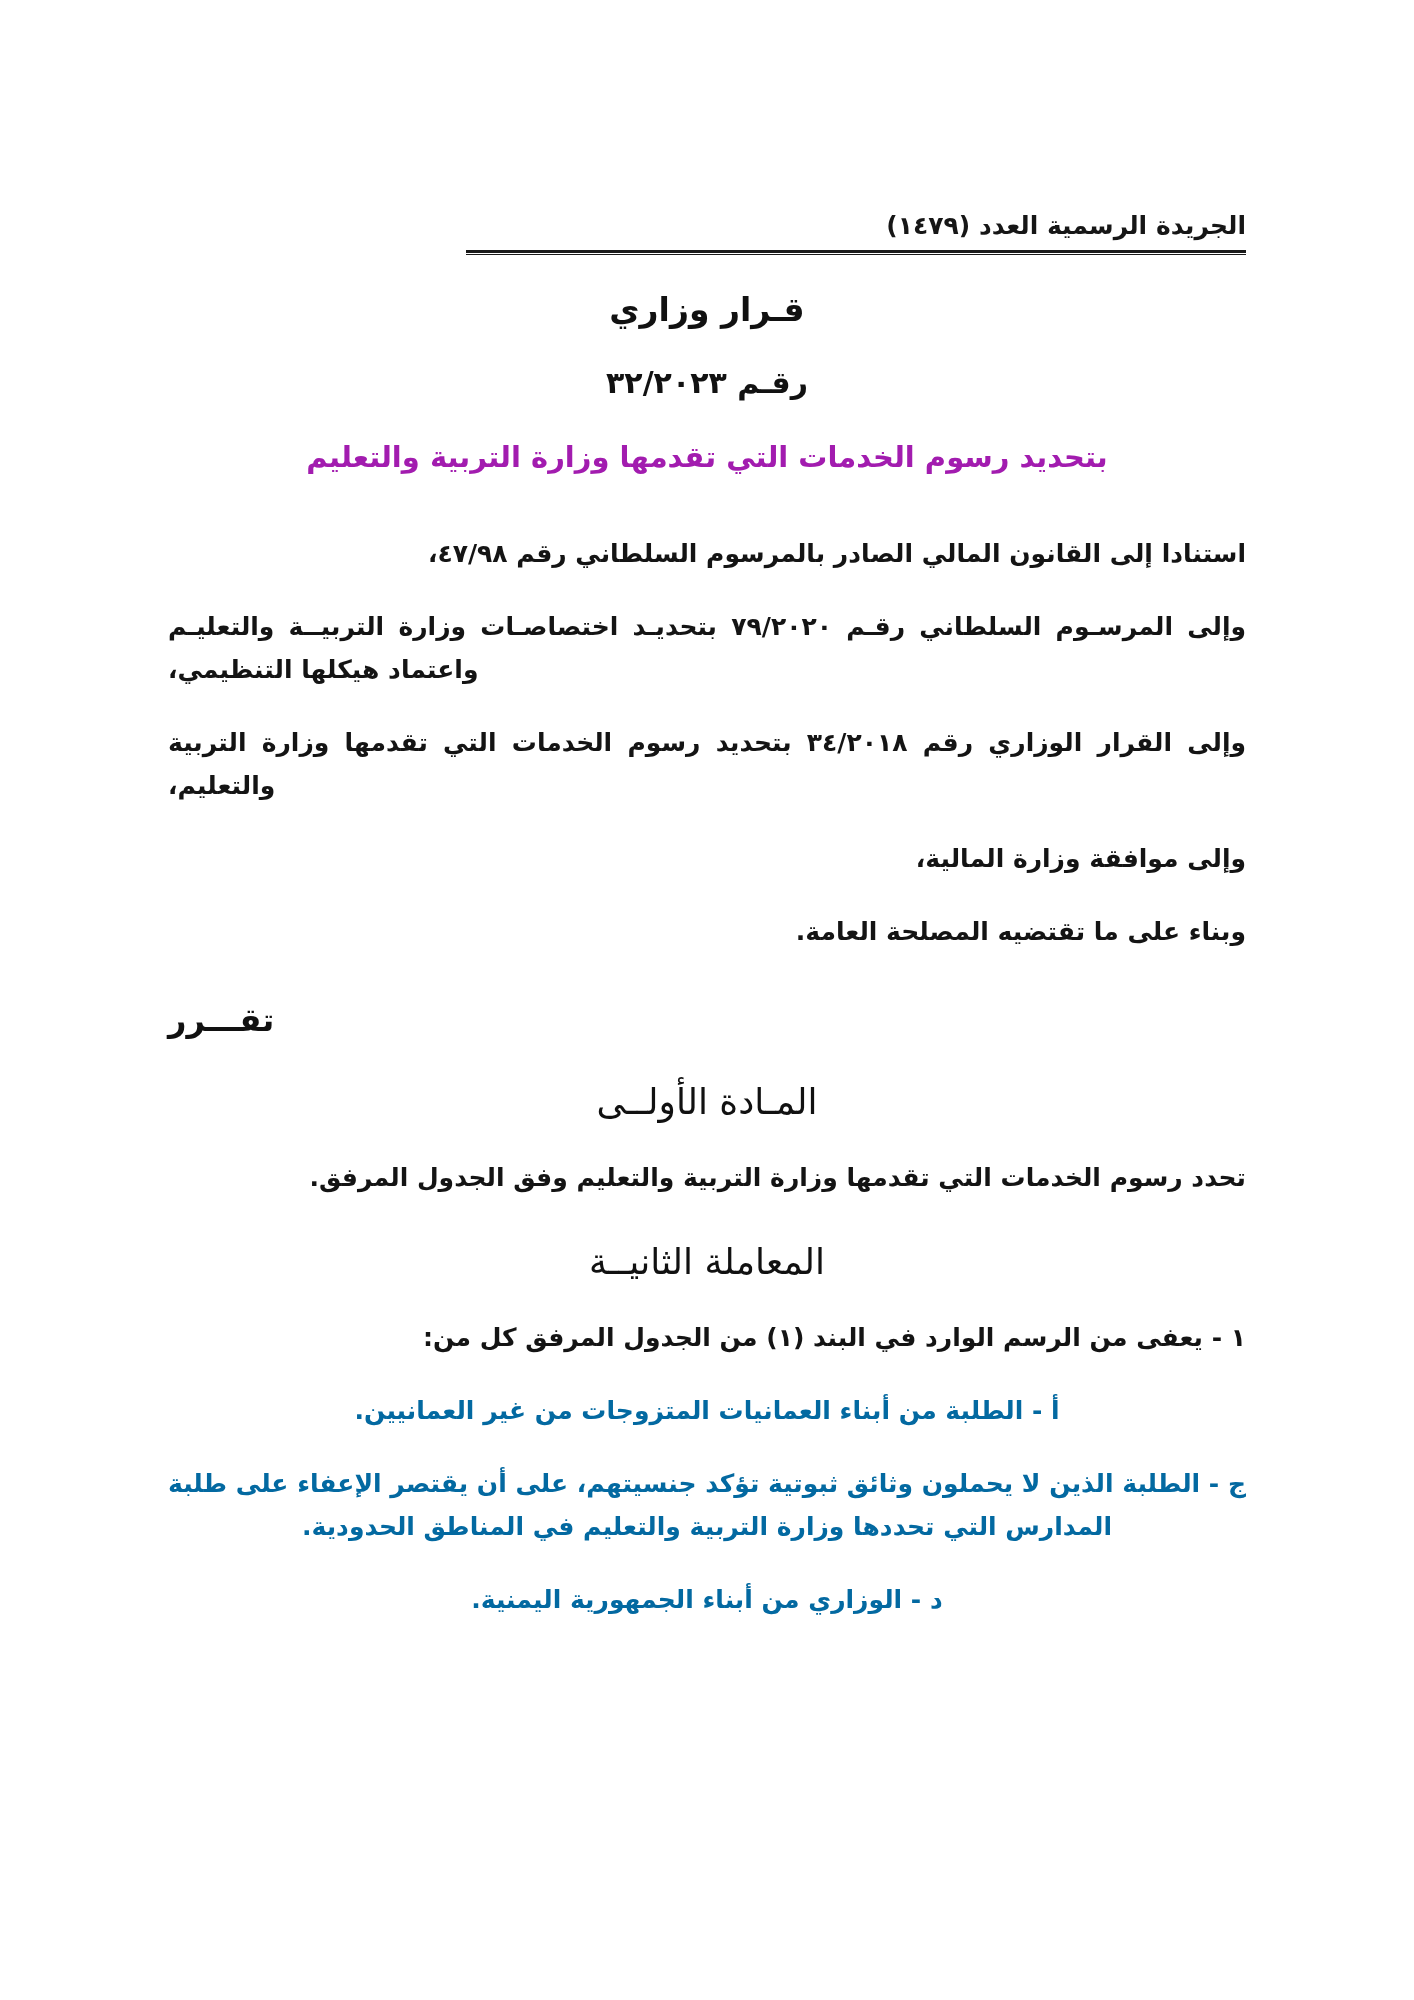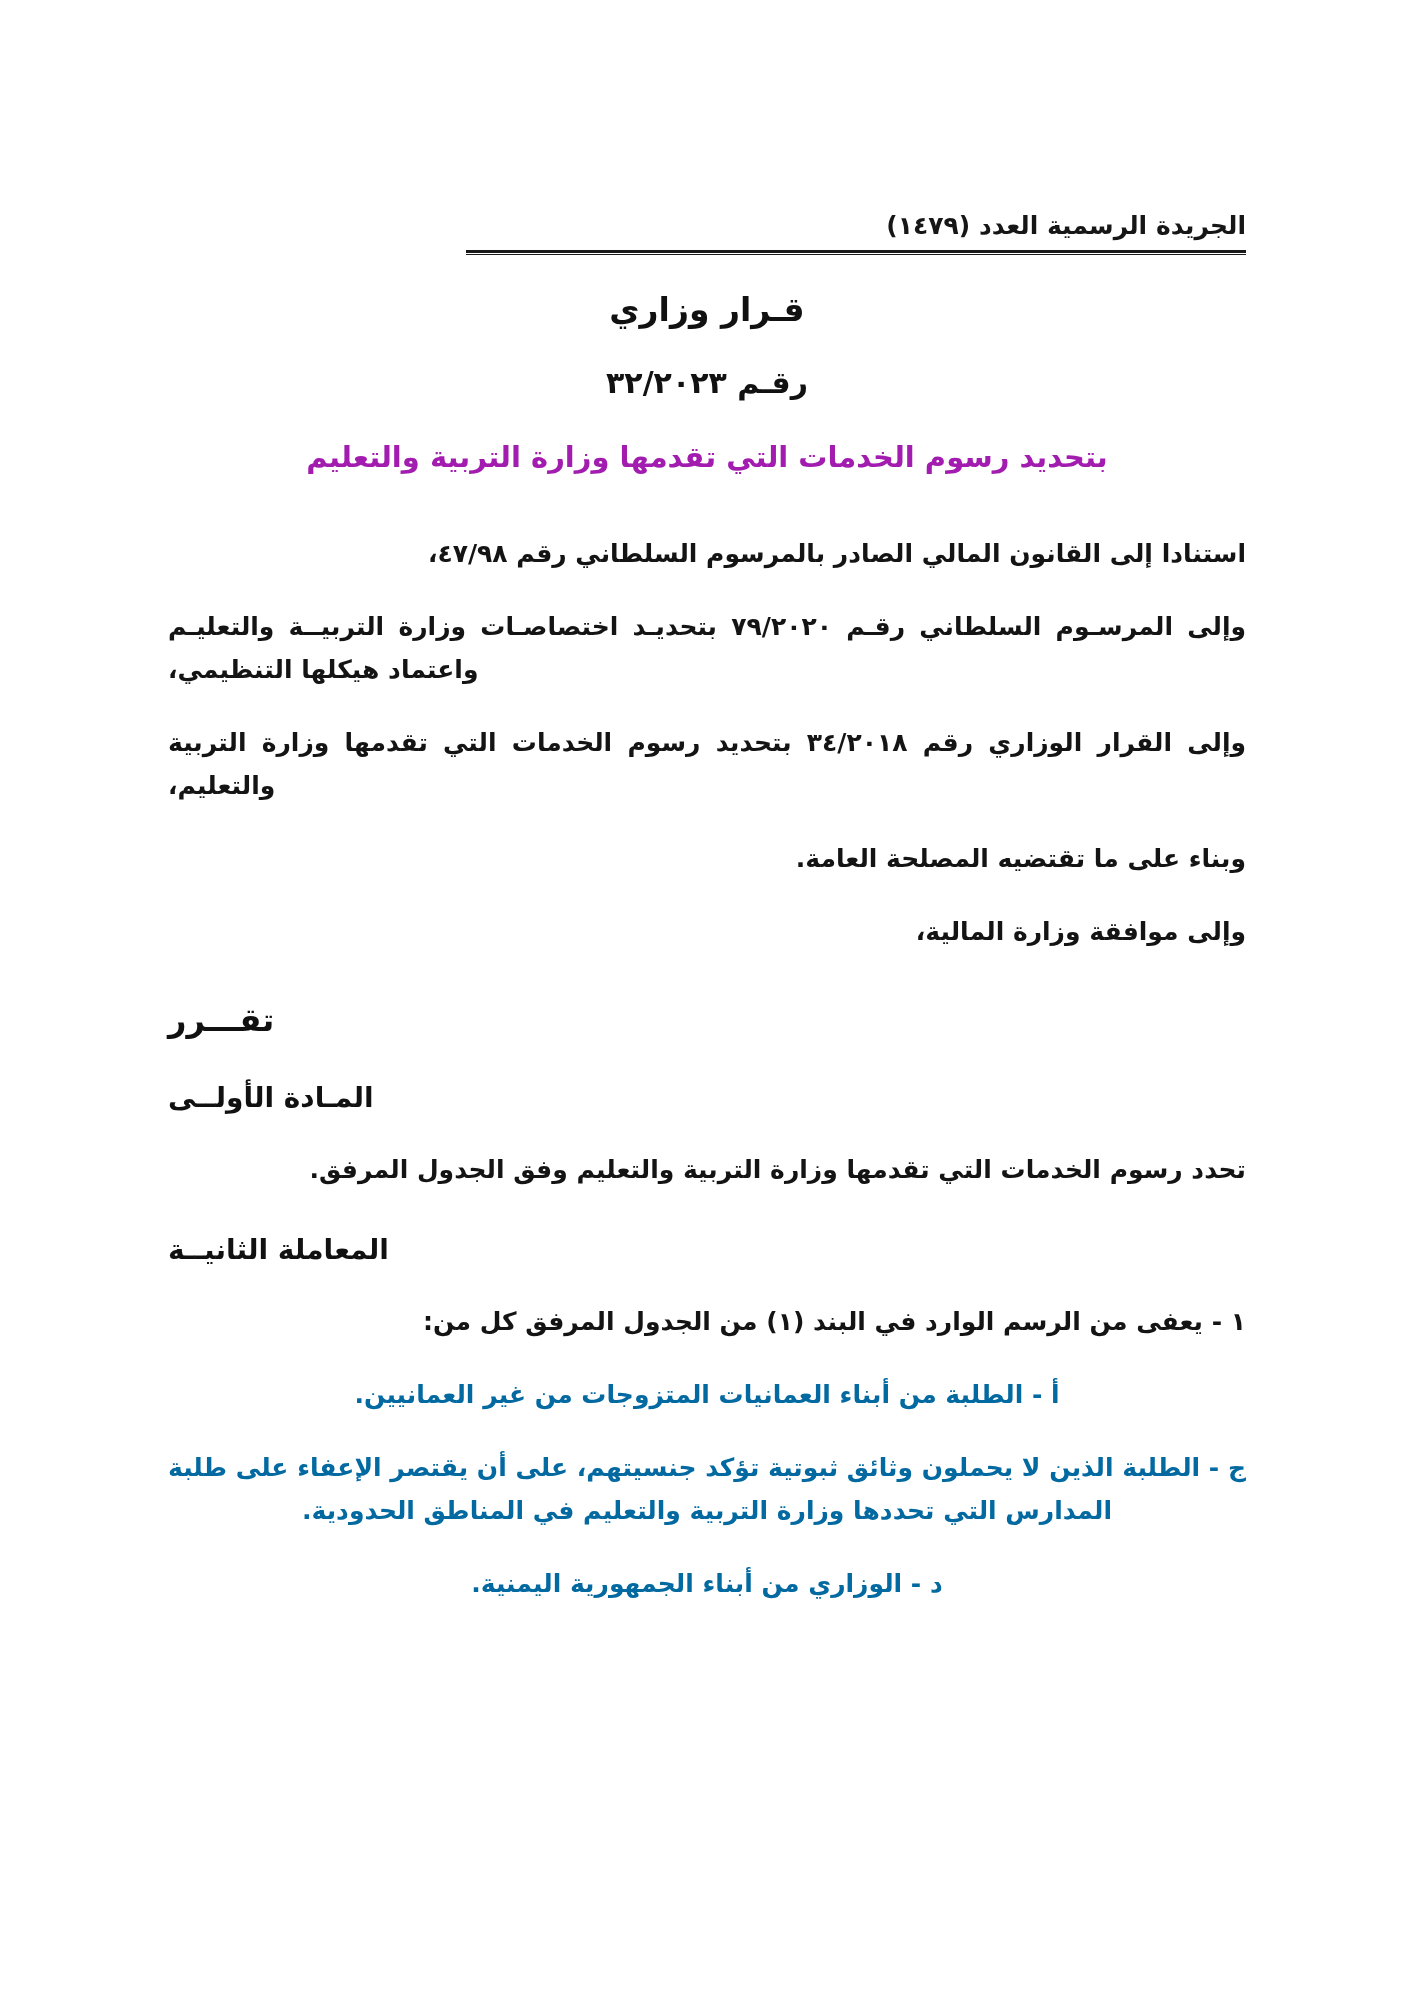--- a/index.html
+++ b/index.html
@@ -114,23 +114,23 @@
   .decides {
     text-align: left;
     font-size: 32px;
     font-weight: 700;
     letter-spacing: 10px;
     margin-top: 48px;
     color: #111111;
   }
 
   .article-heading {
-    text-align: left;
-    font-size: 28px;
-    font-weight: 700;
+    text-align: center;
+    font-size: 36px;
+    font-weight: 400;
     letter-spacing: 2px;
     margin-top: 42px;
     color: #111111;
   }
 
   .article-body {
     margin-top: 34px;
   }
 
   .article-body p {
@@ -181,22 +181,22 @@
     <div class="doc-title">قـرار وزاري</div>
 
     <div class="doc-number">رقـم ٣٢/٢٠٢٣</div>
 
     <div class="doc-subtitle">بتحديد رسوم الخدمات التي تقدمها وزارة التربية والتعليم</div>
 
     <div class="preamble">
       <p class="tail">استنادا إلى القانون المالي الصادر بالمرسوم السلطاني رقم ٤٧/٩٨،</p>
       <p class="two-line">وإلى المرسـوم السلطاني رقـم ٧٩/٢٠٢٠ بتحديـد اختصاصـات وزارة التربيــة والتعليـم واعتماد هيكلها التنظيمي،</p>
       <p class="two-line">وإلى القرار الوزاري رقم ٣٤/٢٠١٨ بتحديد رسوم الخدمات التي تقدمها وزارة التربية والتعليم،</p>
+      <p class="tail">وإلى موافقة وزارة المالية،</p>
       <p class="tail">وبناء على ما تقتضيه المصلحة العامة.</p>
-      <p class="tail">وإلى موافقة وزارة المالية،</p>
     </div>
 
     <div class="decides">تقـــرر</div>
 
     <div class="article-heading">المـادة الأولــى</div>
 
     <div class="article-body">
       <p>تحدد رسوم الخدمات التي تقدمها وزارة التربية والتعليم وفق الجدول المرفق.</p>
     </div>
 

